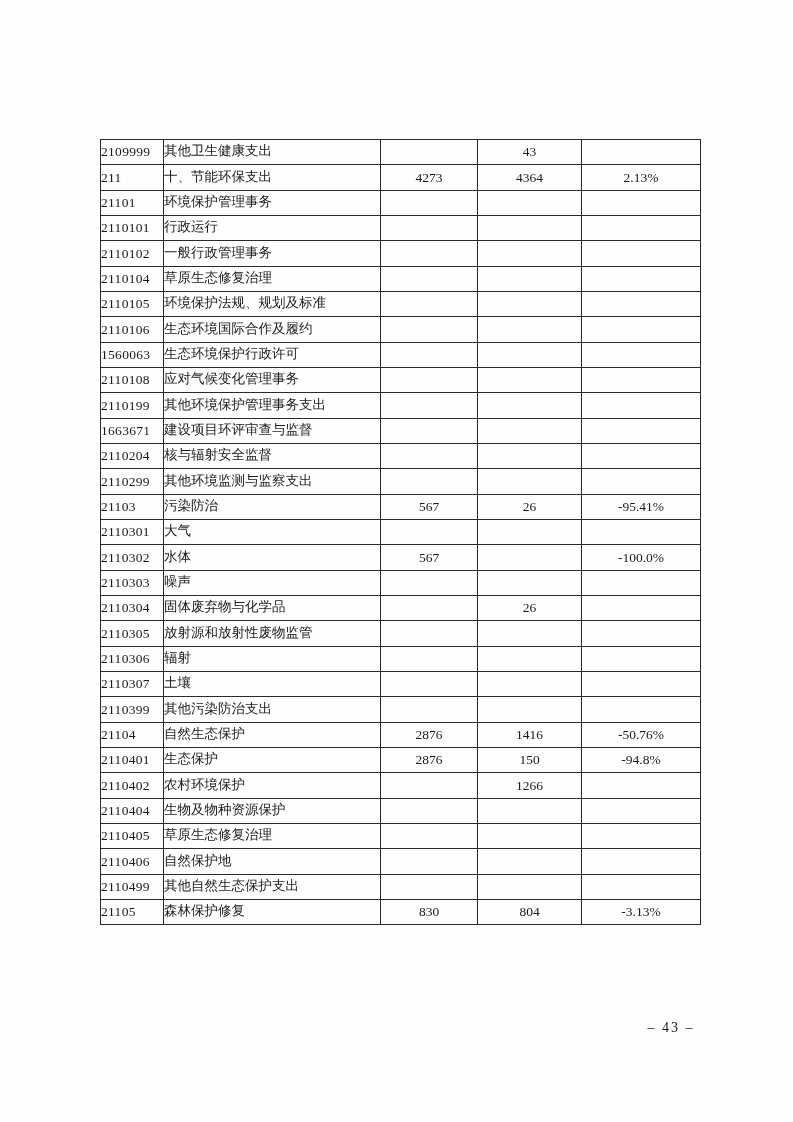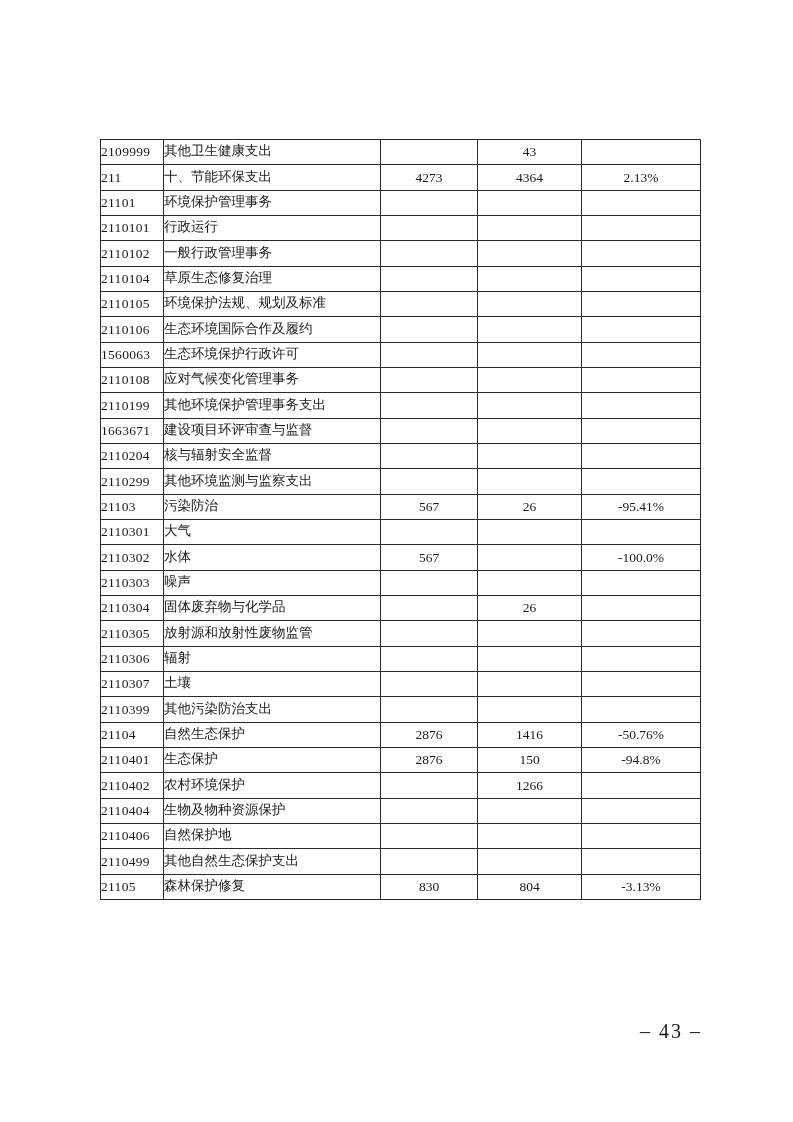--- a/index.html
+++ b/index.html
@@ -49,21 +49,21 @@
   }
   td.c-num {
     text-align: center;
   }
   .page-number {
     position: absolute;
     left: 596px;
     top: 1020px;
     width: 150px;
     text-align: center;
-    font-size: 20px;
+    font-size: 14px;
     letter-spacing: 2px;
     color: #1a1a1a;
   }
 </style>
 </head>
 <body>
 
 <div class="page">
 
   <table class="budget">
@@ -258,20 +258,27 @@
           <td class="c-num"></td>
         </tr>
         <tr>
           <td class="c-code">2110404</td>
           <td class="c-name">生物及物种资源保护</td>
           <td class="c-num"></td>
           <td class="c-num"></td>
           <td class="c-num"></td>
         </tr>
         <tr>
+          <td class="c-code">2110405</td>
+          <td class="c-name">草原生态修复治理</td>
+          <td class="c-num"></td>
+          <td class="c-num"></td>
+          <td class="c-num"></td>
+        </tr>
+        <tr>
           <td class="c-code">2110406</td>
           <td class="c-name">自然保护地</td>
           <td class="c-num"></td>
           <td class="c-num"></td>
           <td class="c-num"></td>
         </tr>
         <tr>
           <td class="c-code">2110499</td>
           <td class="c-name">其他自然生态保护支出</td>
           <td class="c-num"></td>

